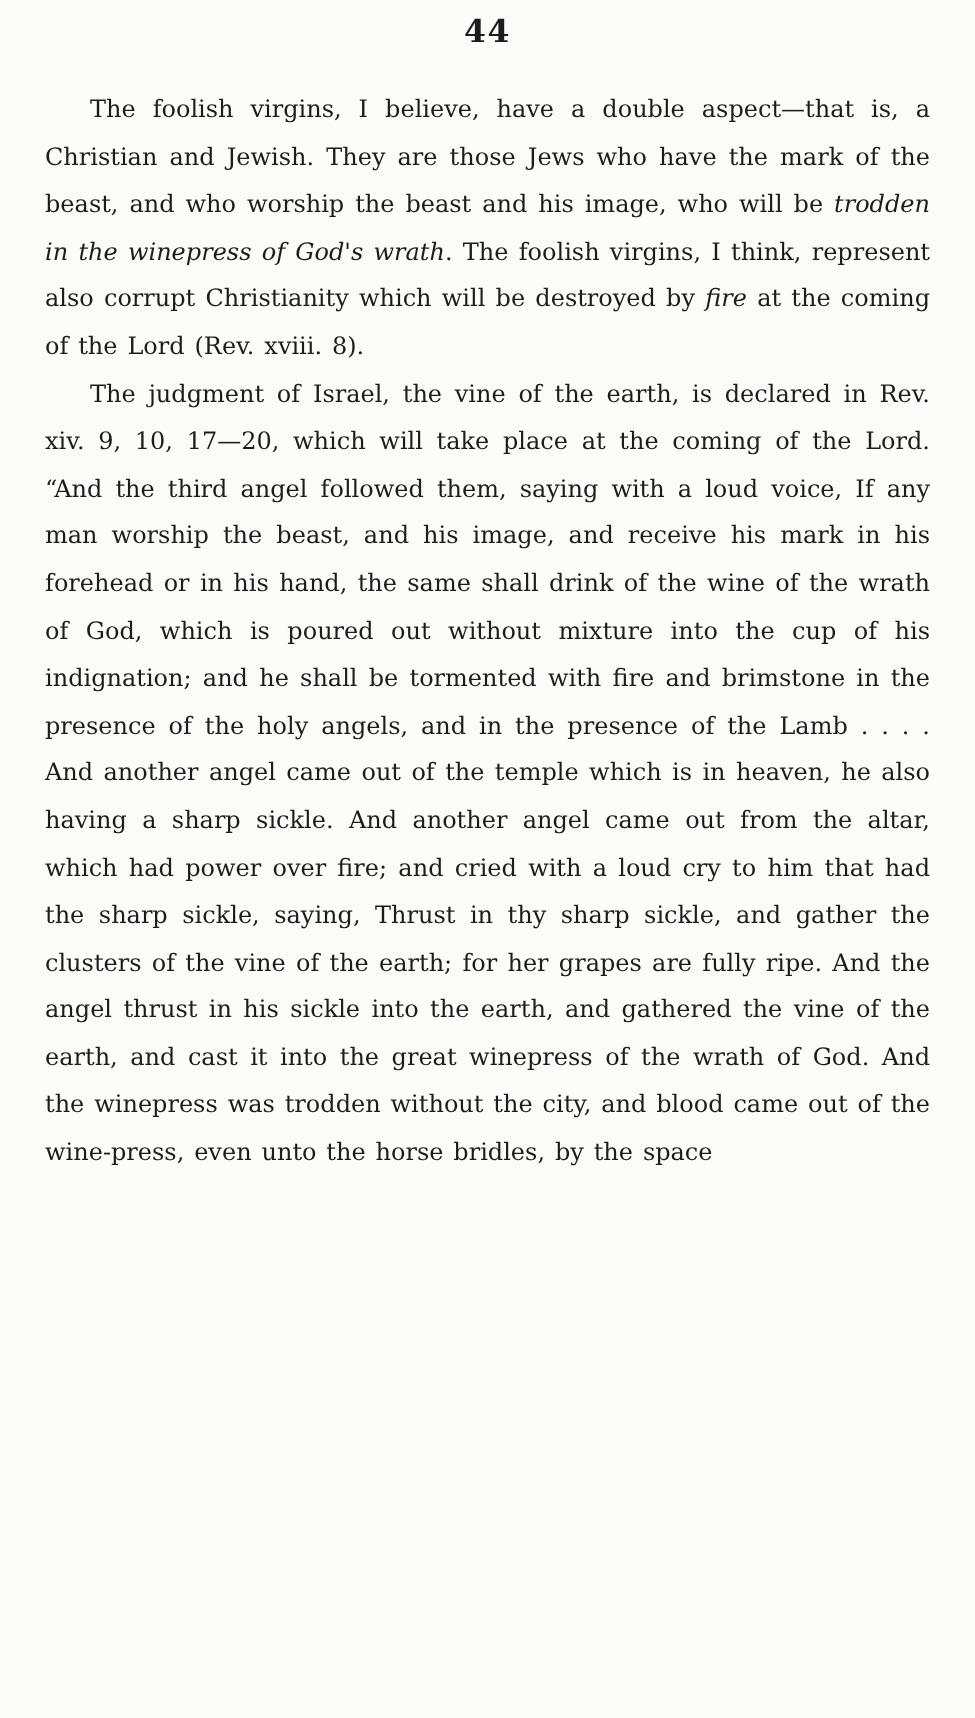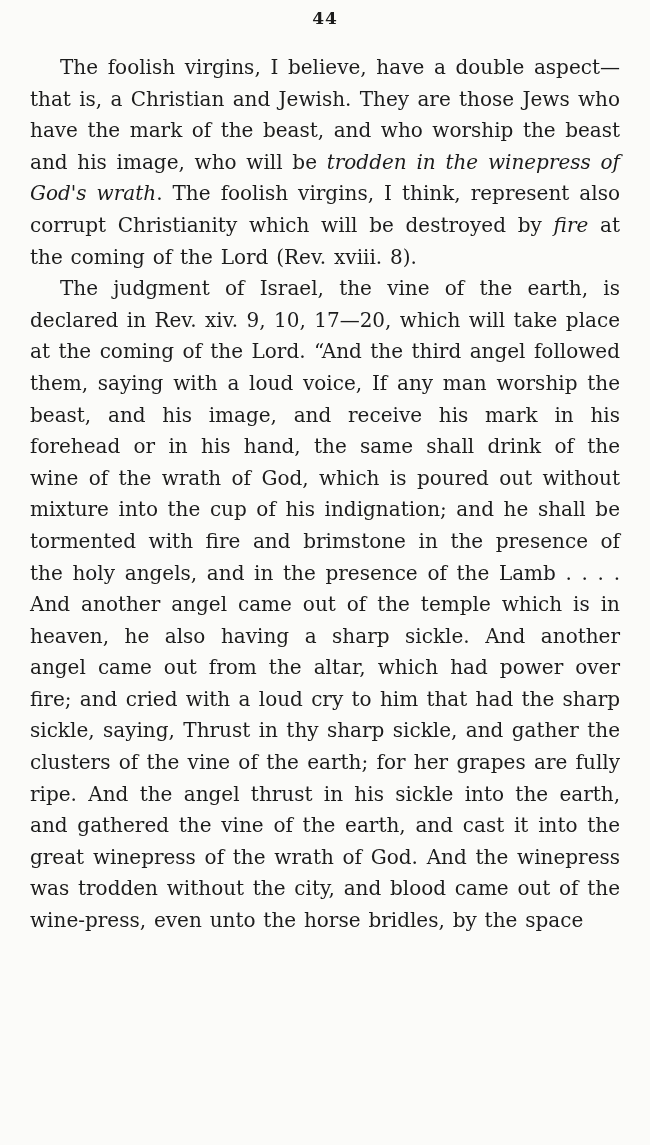--- a/index.html
+++ b/index.html
@@ -17,28 +17,28 @@
   .page {
     box-sizing: border-box;
     width: 650px;
     height: 1145px;
     padding: 8px 30px 0 30px;
     position: relative;
   }
   .page-number {
     text-align: center;
     font-weight: bold;
-    font-size: 17px;
+    font-size: 21px;
     letter-spacing: 1px;
     margin: 0 0 24px 0;
   }
   .body-text p {
     margin: 0;
     text-align: justify;
-    font-size: 20px;
+    font-size: 16px;
     line-height: 31.6px;
     text-indent: 30px;
     word-spacing: 1.5px;
   }
   .italic {
     font-style: italic;
   }
 </style>
 </head>
 <body>

